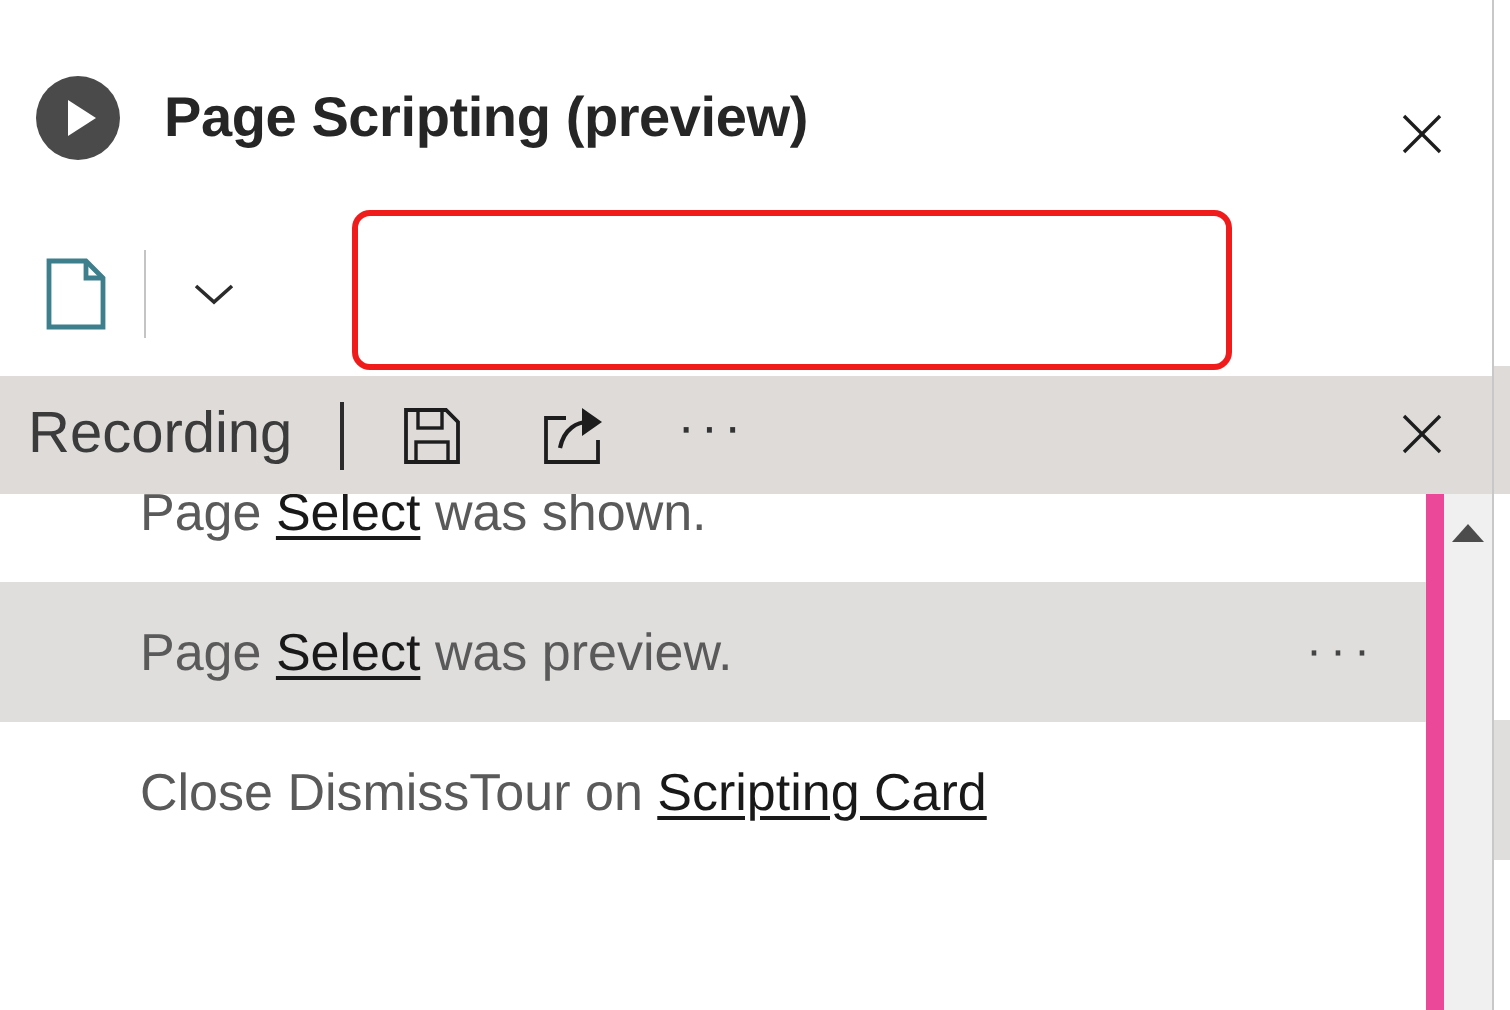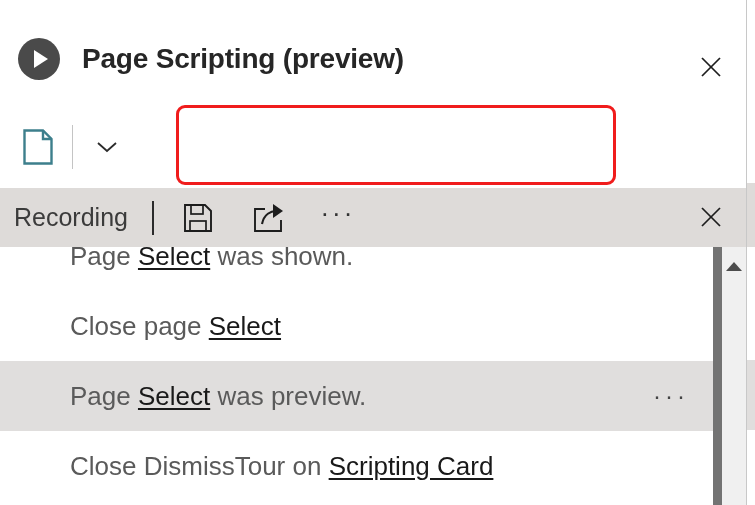--- a/index.html
+++ b/index.html
@@ -13,21 +13,21 @@
     background: #ffffff;
     font-family: "Liberation Sans", sans-serif;
     -webkit-font-smoothing: antialiased;
   }
 
   #app {
     position: relative;
     width: 755px;
     height: 505px;
     overflow: hidden;
-    background: #737373;
+    background: #ec4899;
   }
 
   
   .bg-sliver {
     position: absolute;
     top: 0;
     left: 746px;
     width: 9px;
     height: 505px;
     background: #ffffff;
@@ -166,21 +166,21 @@
     top: 188px;
     left: 0;
     width: 746px;
     height: 59px;
     background: #dedbd9;
     display: flex;
     align-items: center;
   }
   .rec-label {
     margin-left: 14px;
-    font-size: 25px;
+    font-size: 29px;
     color: #3b3b3b;
     white-space: nowrap;
   }
   .rec-divider {
     width: 2px;
     height: 34px;
     background: #2b2b2b;
     margin: 0 22px 0 24px;
   }
   .rec-btn {
@@ -388,23 +388,20 @@
 
   <div class="redbox"></div>
 
   <div class="list-viewport">
     <div class="list-inner">
 
       <div class="row">
         <div class="row-text"><span>Page </span><span class="strong">Select</span><span> was shown.</span></div>
       </div>
 
-      <div class="row">
-        <div class="row-text"><span>Close page </span><span class="strong">Select</span><span></span></div>
-      </div>
 
       <div class="row selected">
         <div class="row-text"><span>Page </span><span class="strong">Select</span><span> was preview.</span></div>
         <div class="row-ellipsis">···</div>
       </div>
 
       <div class="row">
         <div class="row-text"><span>Close DismissTour on </span><span class="strong">Scripting Card</span><span></span></div>
       </div>
 

